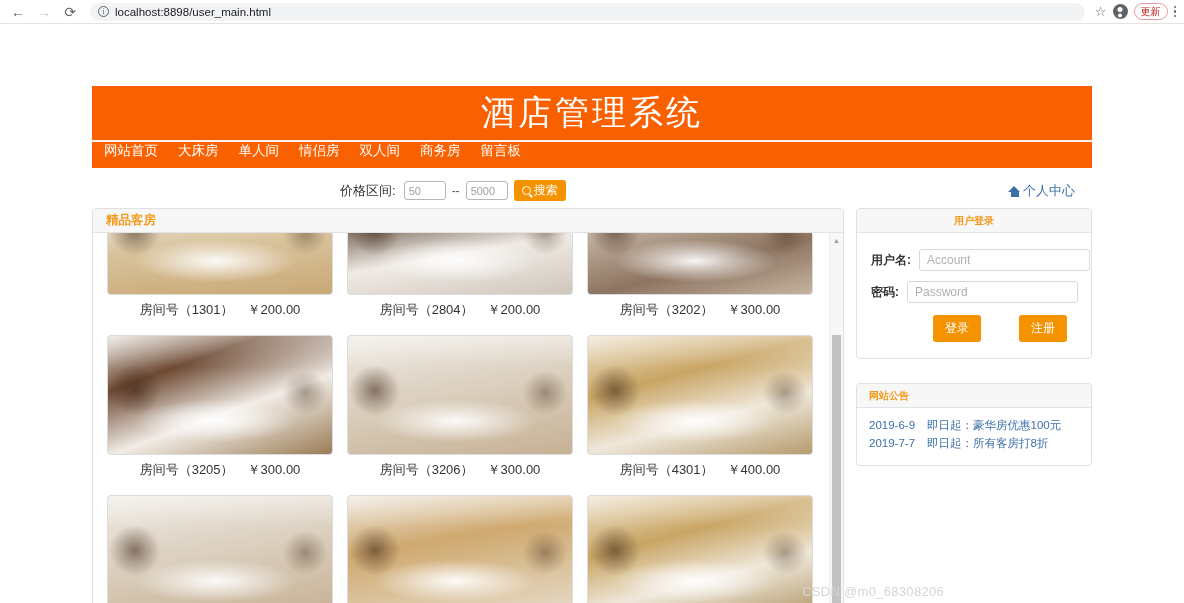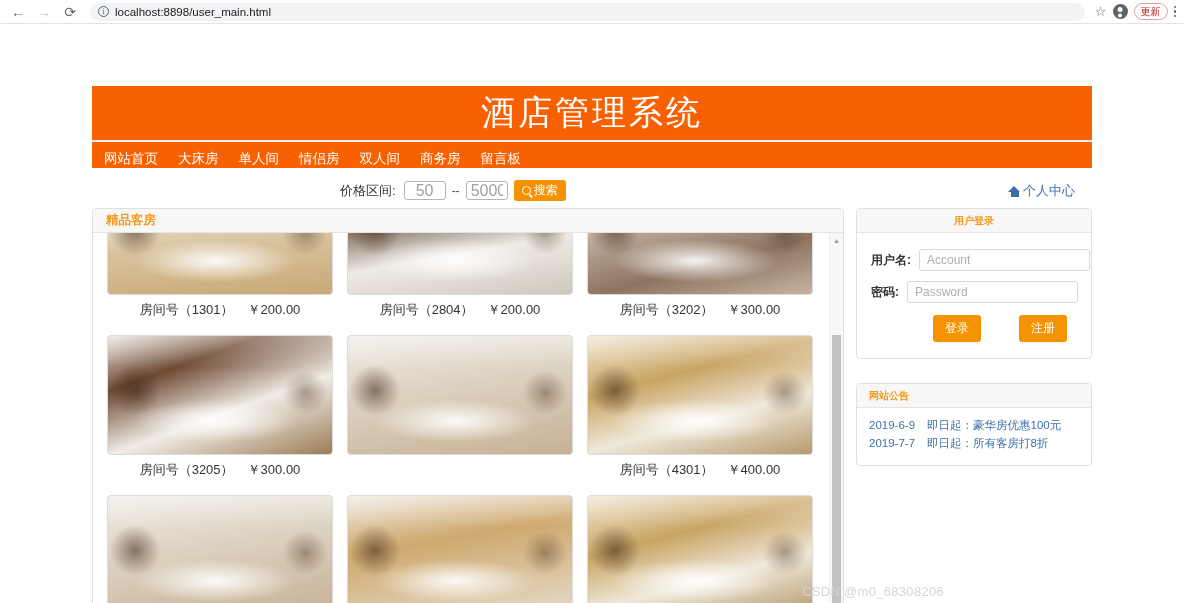--- a/index.html
+++ b/index.html
@@ -56,42 +56,41 @@
 
   .banner{
     height:56px; background:#f96000; display:flex; align-items:center;
     justify-content:center; border-bottom:2px solid #fdf5f0;
   }
   .banner-title{
     color:#fff; font-size:34px; letter-spacing:3px;
     font-family:"DejaVu Sans",sans-serif; font-weight:400;
   }
   .navbar{
-    height:26px; background:#f96000; display:flex; align-items:flex-end;
+    height:26px; background:#f96000; display:flex; align-items:flex-start;
     padding-left:12px; gap:20px;
   }
   .navbar a{
     color:#fff; font-size:13.5px; text-decoration:none; white-space:nowrap;
   }
 
   
   .toolbar{
     position:relative; height:38px; display:flex; align-items:center;
     padding-top:10px;
   }
   .search-group{
     position:absolute; left:248px; top:12px;
     display:flex; align-items:center; gap:6px;
   }
   .search-label{ font-size:13px; color:#333; margin-right:2px; }
   .price-input{
     width:42px; height:19px; border:1px solid #b5b5b5; border-radius:3px;
-    font-size:16px; padding:0 4px; color:#333; background:#fff;
+    font-size:11px; padding:0 4px; color:#333; background:#fff;
     font-family:"Liberation Sans",sans-serif;
-    text-align:center;
   }
   .price-input::placeholder{ color:#a0a0a0; }
   .dash{ color:#555; font-size:12px; }
   .search-btn{
     background:#f59200; color:#fff; border:none; border-radius:3px;
     height:21px; padding:0 8px; font-size:12px; cursor:pointer;
     display:flex; align-items:center; gap:3px;
     font-family:"Liberation Sans",sans-serif;
   }
   .mag{ display:inline-block; width:9px;height:9px;border:1.5px solid #fff;border-radius:50%;
@@ -279,20 +278,21 @@
                   <div class="room-caption"><span>房间号（3202）</span><span class="price">￥300.00</span></div>
                 </div>
               </div>
               <div class="room-row">
                 <div class="room-card">
                   <div class="room-thumb" style="background-image: radial-gradient(52% 26% at 48% 72%, rgba(255, 255, 255, 0.92), rgba(255, 255, 255, 0) 70%), radial-gradient(16% 30% at 12% 46%, rgba(60, 35, 20, 0.55), rgba(60, 35, 20, 0) 72%), radial-gradient(14% 26% at 88% 48%, rgba(70, 45, 25, 0.4), rgba(70, 45, 25, 0) 72%), linear-gradient(rgba(255, 255, 255, 0.35) 0%, rgba(255, 255, 255, 0) 26%), linear-gradient(160deg, rgb(232, 226, 220) 0%, rgb(110, 74, 51) 28%, rgb(241, 236, 230) 60%, rgb(154, 124, 85) 100%); background-size: cover;"></div>
                   <div class="room-caption"><span>房间号（3205）</span><span class="price">￥300.00</span></div>
                 </div>
                 <div class="room-card">
                   <div class="room-thumb" style="background-image: radial-gradient(52% 26% at 48% 72%, rgba(255, 255, 255, 0.92), rgba(255, 255, 255, 0) 70%), radial-gradient(16% 30% at 12% 46%, rgba(60, 35, 20, 0.55), rgba(60, 35, 20, 0) 72%), radial-gradient(14% 26% at 88% 48%, rgba(70, 45, 25, 0.4), rgba(70, 45, 25, 0) 72%), linear-gradient(rgba(255, 255, 255, 0.35) 0%, rgba(255, 255, 255, 0) 26%), linear-gradient(170deg, rgb(240, 236, 230) 0%, rgb(222, 211, 196) 40%, rgb(198, 177, 148) 100%); background-size: cover;"></div>
+                  <div class="room-caption"><span>房间号（3206）</span><span class="price">￥300.00</span></div>
                 </div>
                 <div class="room-card">
                   <div class="room-thumb" style="background-image: radial-gradient(52% 26% at 48% 72%, rgba(255, 255, 255, 0.92), rgba(255, 255, 255, 0) 70%), radial-gradient(16% 30% at 12% 46%, rgba(60, 35, 20, 0.55), rgba(60, 35, 20, 0) 72%), radial-gradient(14% 26% at 88% 48%, rgba(70, 45, 25, 0.4), rgba(70, 45, 25, 0) 72%), linear-gradient(rgba(255, 255, 255, 0.35) 0%, rgba(255, 255, 255, 0) 26%), linear-gradient(165deg, rgb(239, 228, 207) 0%, rgb(201, 165, 100) 35%, rgb(239, 232, 218) 65%, rgb(181, 154, 109) 100%); background-size: cover;"></div>
                   <div class="room-caption"><span>房间号（4301）</span><span class="price">￥400.00</span></div>
                 </div>
               </div>
               <div class="room-row">
                 <div class="room-card">
                   <div class="room-thumb" style="background-image: radial-gradient(52% 26% at 48% 72%, rgba(255, 255, 255, 0.92), rgba(255, 255, 255, 0) 70%), radial-gradient(16% 30% at 12% 46%, rgba(60, 35, 20, 0.55), rgba(60, 35, 20, 0) 72%), radial-gradient(14% 26% at 88% 48%, rgba(70, 45, 25, 0.4), rgba(70, 45, 25, 0) 72%), linear-gradient(rgba(255, 255, 255, 0.35) 0%, rgba(255, 255, 255, 0) 26%), linear-gradient(170deg, rgb(240, 236, 230) 0%, rgb(222, 211, 196) 40%, rgb(198, 177, 148) 100%); background-size: cover;"></div>
                 </div>

